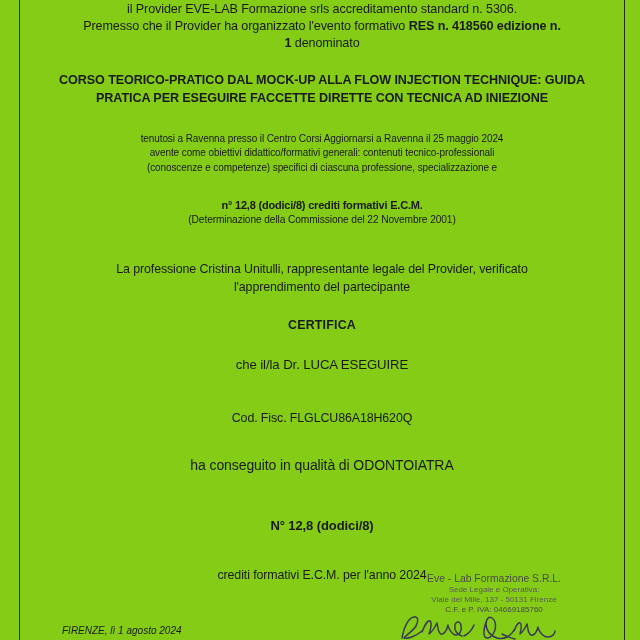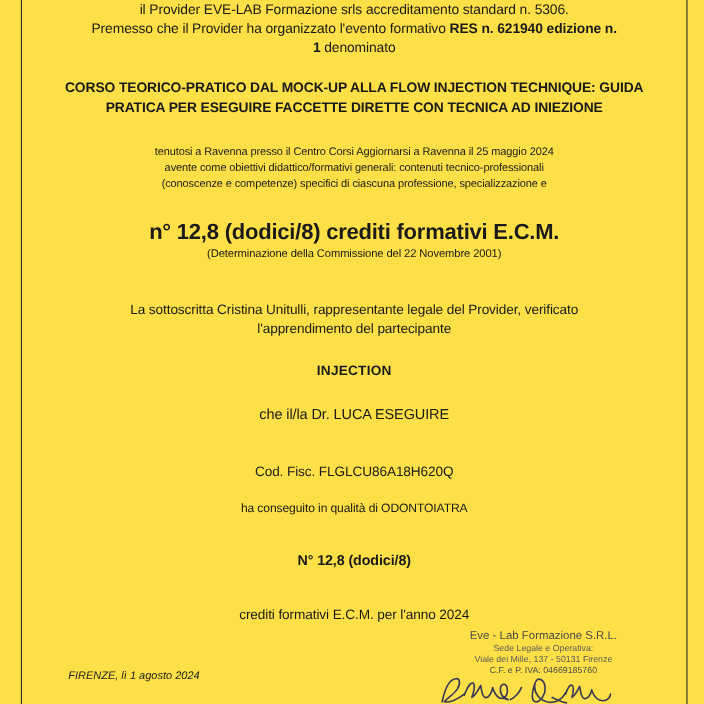--- a/index.html
+++ b/index.html
@@ -14,21 +14,21 @@
     font-family: "Liberation Sans", sans-serif;
     color: #1a1a1a;
   }
 
   
   #page {
     position: relative;
     width: 640px;
     height: 640px;
     box-sizing: border-box;
-    background: #fde047;
+    background: #84cc16;
   }
   .page-rule {
     position: absolute;
     top: 0;
     bottom: 0;
     width: 1px;
     background: #2b2b2b;
   }
   .page-rule.left  { left: 19px; }
   .page-rule.right { left: 624px; }
@@ -69,21 +69,21 @@
 
   .p-body {
     font-size: 10px;
     line-height: 1.46;
     letter-spacing: -0.1px;
     margin: 0;
     padding: 0 30px;
   }
 
   .credits-main {
-    font-size: 20px;
+    font-size: 11px;
     font-weight: bold;
     letter-spacing: -0.2px;
     margin: 0;
   }
   .credits-sub {
     font-size: 10.2px;
     letter-spacing: -0.1px;
     margin: 0;
     padding-top: 1px;
   }
@@ -109,23 +109,23 @@
     margin: 0;
   }
 
   .fiscal-code {
     font-size: 12.4px;
     letter-spacing: -0.1px;
     margin: 0;
   }
 
   .role-line {
-    font-size: 11px;
-    letter-spacing: -0.1px;
-    margin: 0;
+    font-size: 14px;
+    letter-spacing: -0.1px;
+    margin: 12px;
   }
 
   .credits-count {
     font-size: 13.0px;
     font-weight: bold;
     letter-spacing: -0.1px;
     margin: 16px;
   }
 
   .credits-year {
@@ -197,21 +197,21 @@
 
 <div id="page">
 
   <div class="page-rule left"></div>
   <div class="page-rule right"></div>
 
   <div id="content">
 
     <div class="line p-intro">
       <span>il Provider EVE-LAB Formazione srls accreditamento standard n. 5306.</span><br>
-      <span>Premesso che il Provider ha organizzato l'evento formativo </span><b>RES n. 621940 edizione n.</b><br>
+      <span>Premesso che il Provider ha organizzato l'evento formativo </span><b>RES n. 418560 edizione n.</b><br>
       <b>1</b><span> denominato</span>
     </div>
 
     <div class="sp" style="height:20px"></div>
 
     <div class="line course-title">
       <span>CORSO TEORICO-PRATICO DAL MOCK-UP ALLA FLOW INJECTION TECHNIQUE: GUIDA</span><br>
       <span>PRATICA PER ESEGUIRE FACCETTE DIRETTE CON TECNICA AD INIEZIONE</span>
     </div>
 
@@ -224,27 +224,27 @@
     </div>
 
     <div class="sp" style="height:22px"></div>
 
     <div class="line credits-main">n° 12,8 (dodici/8) crediti formativi E.C.M.</div>
     <div class="line credits-sub">(Determinazione della Commissione del 22 Novembre 2001)</div>
 
     <div class="sp" style="height:34px"></div>
 
     <div class="line p-declare">
-      <span>La sottoscritta Cristina Unitulli, rappresentante legale del Provider, verificato</span><br>
+      <span>La professione Cristina Unitulli, rappresentante legale del Provider, verificato</span><br>
       <span>l'apprendimento del partecipante</span>
     </div>
 
     <div class="sp" style="height:21px"></div>
 
-    <div class="line certifica">INJECTION</div>
+    <div class="line certifica">CERTIFICA</div>
 
     <div class="sp" style="height:23px"></div>
 
     <div class="line recipient">che il/la Dr. LUCA ESEGUIRE</div>
 
     <div class="sp" style="height:36px"></div>
 
     <div class="line fiscal-code">Cod. Fisc. FLGLCU86A18H620Q</div>
 
     <div class="sp" style="height:18px"></div>

